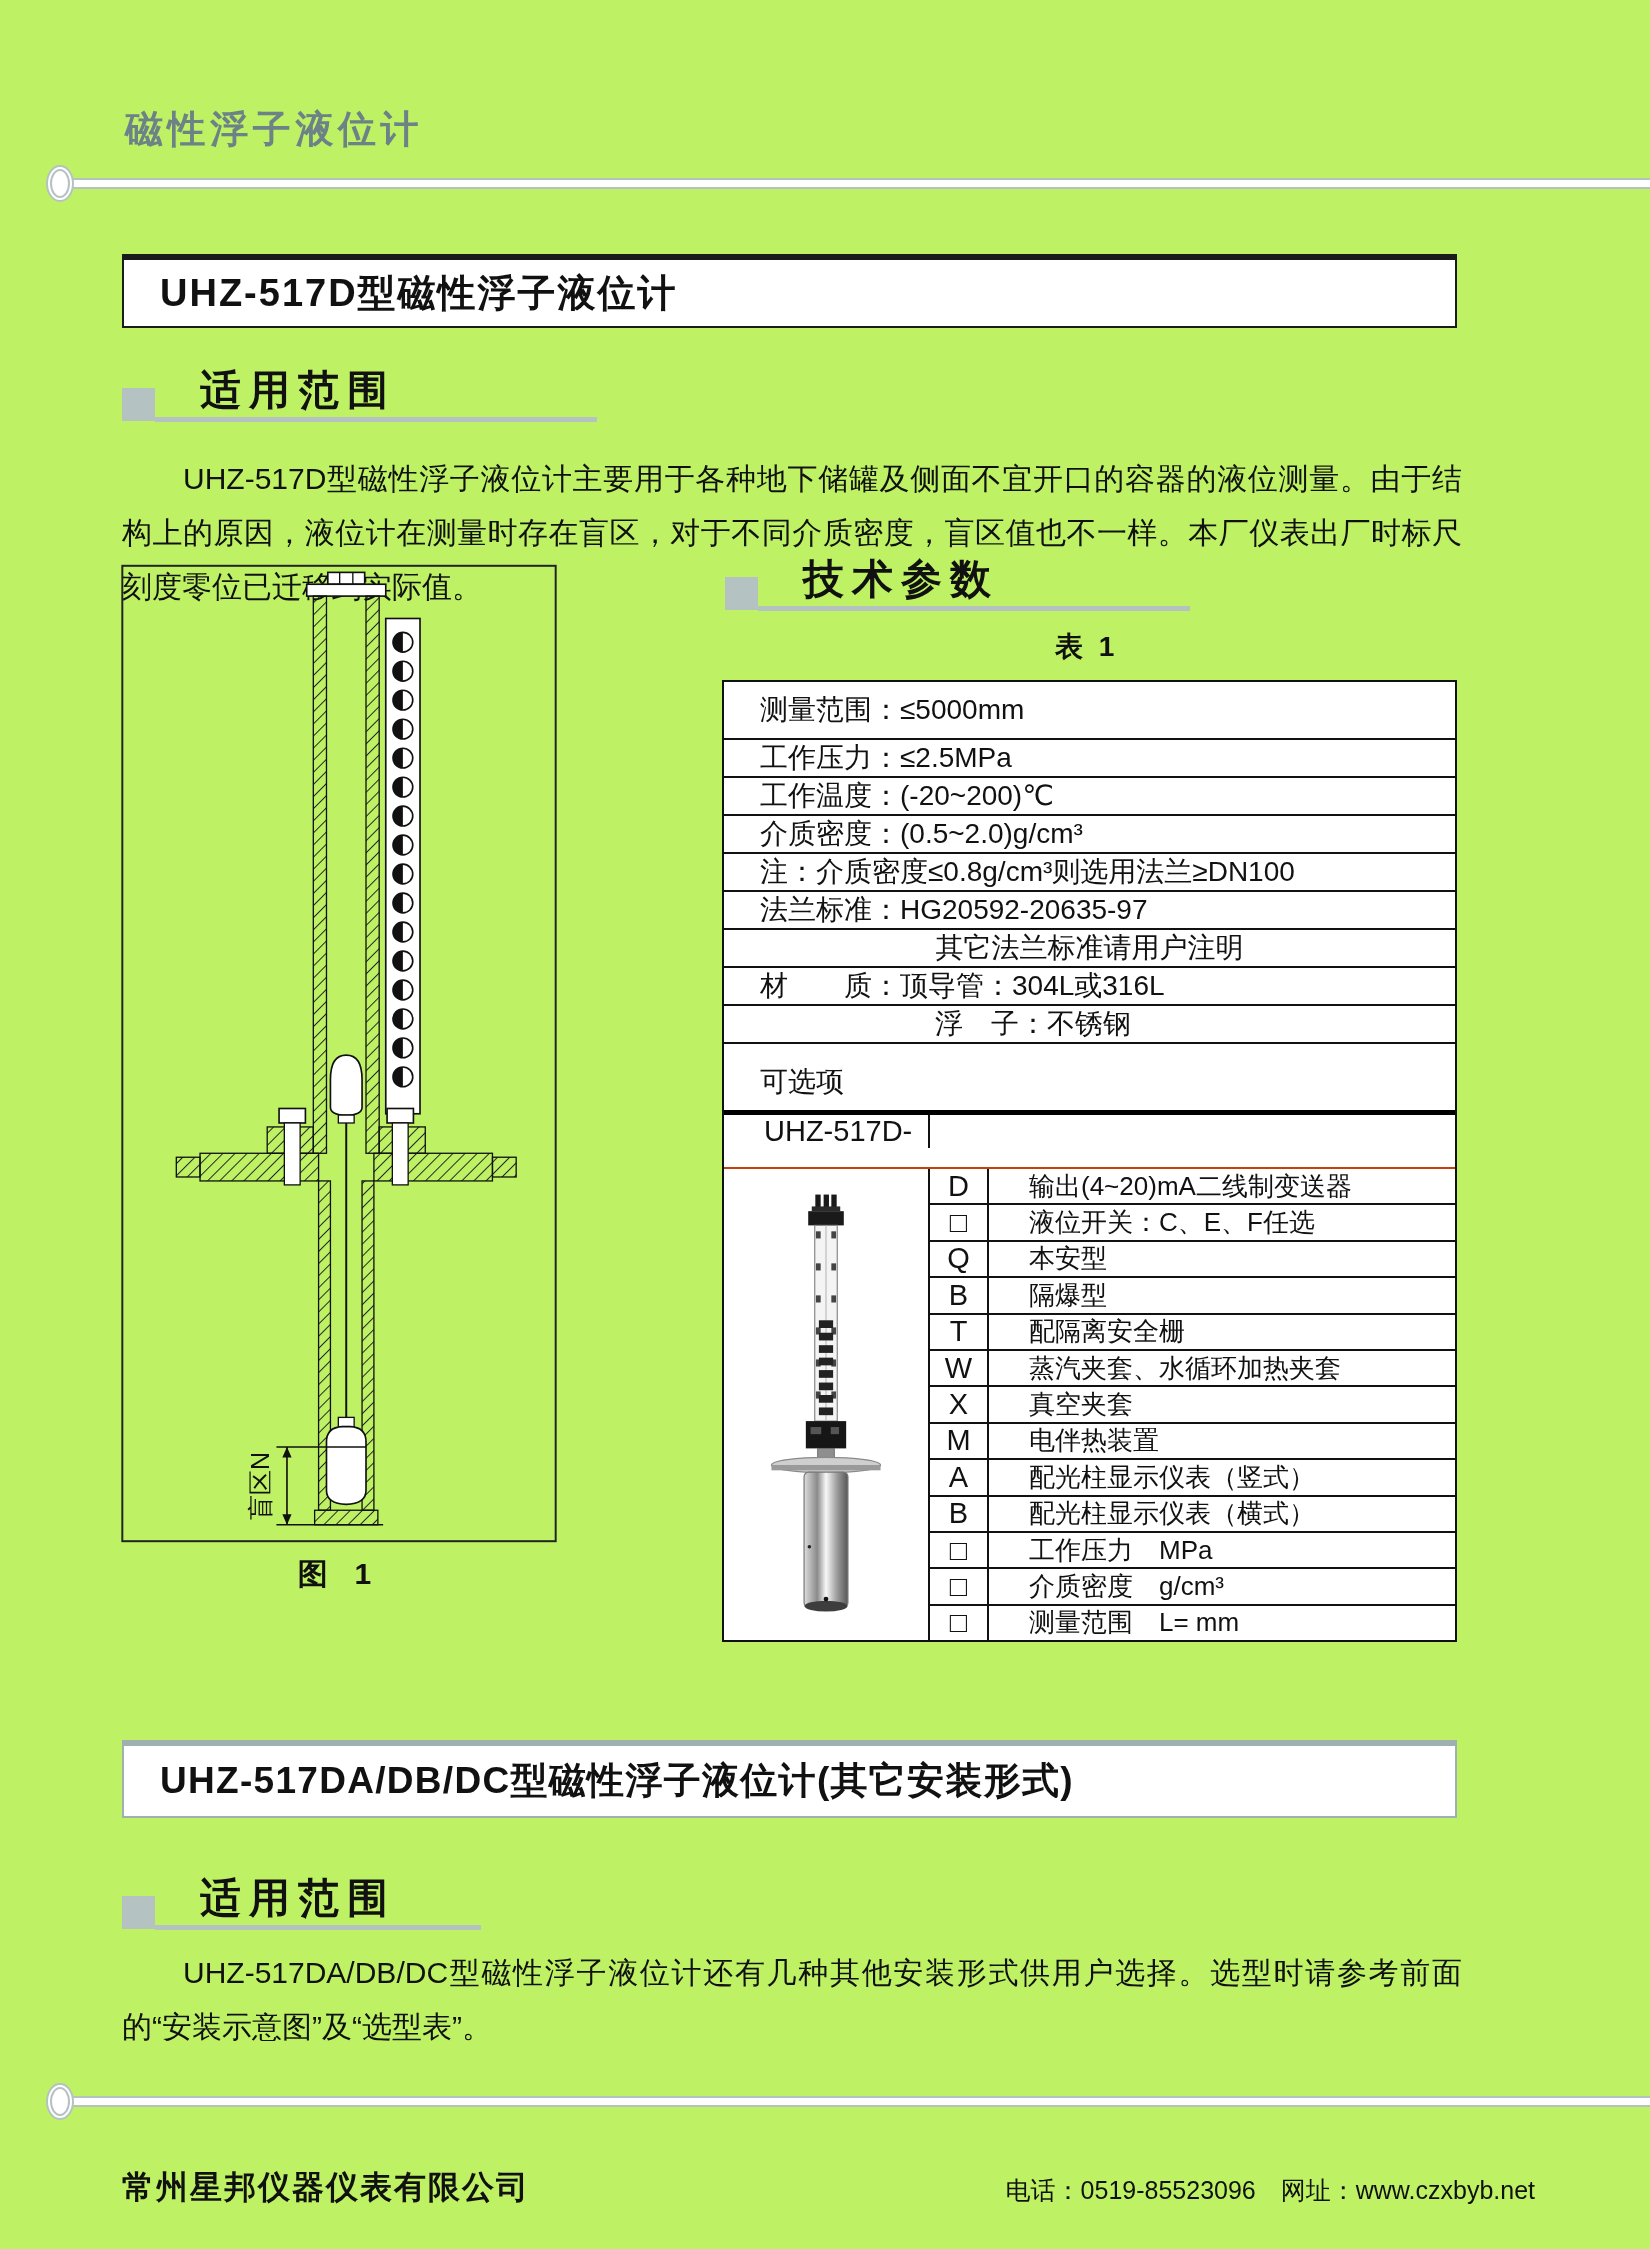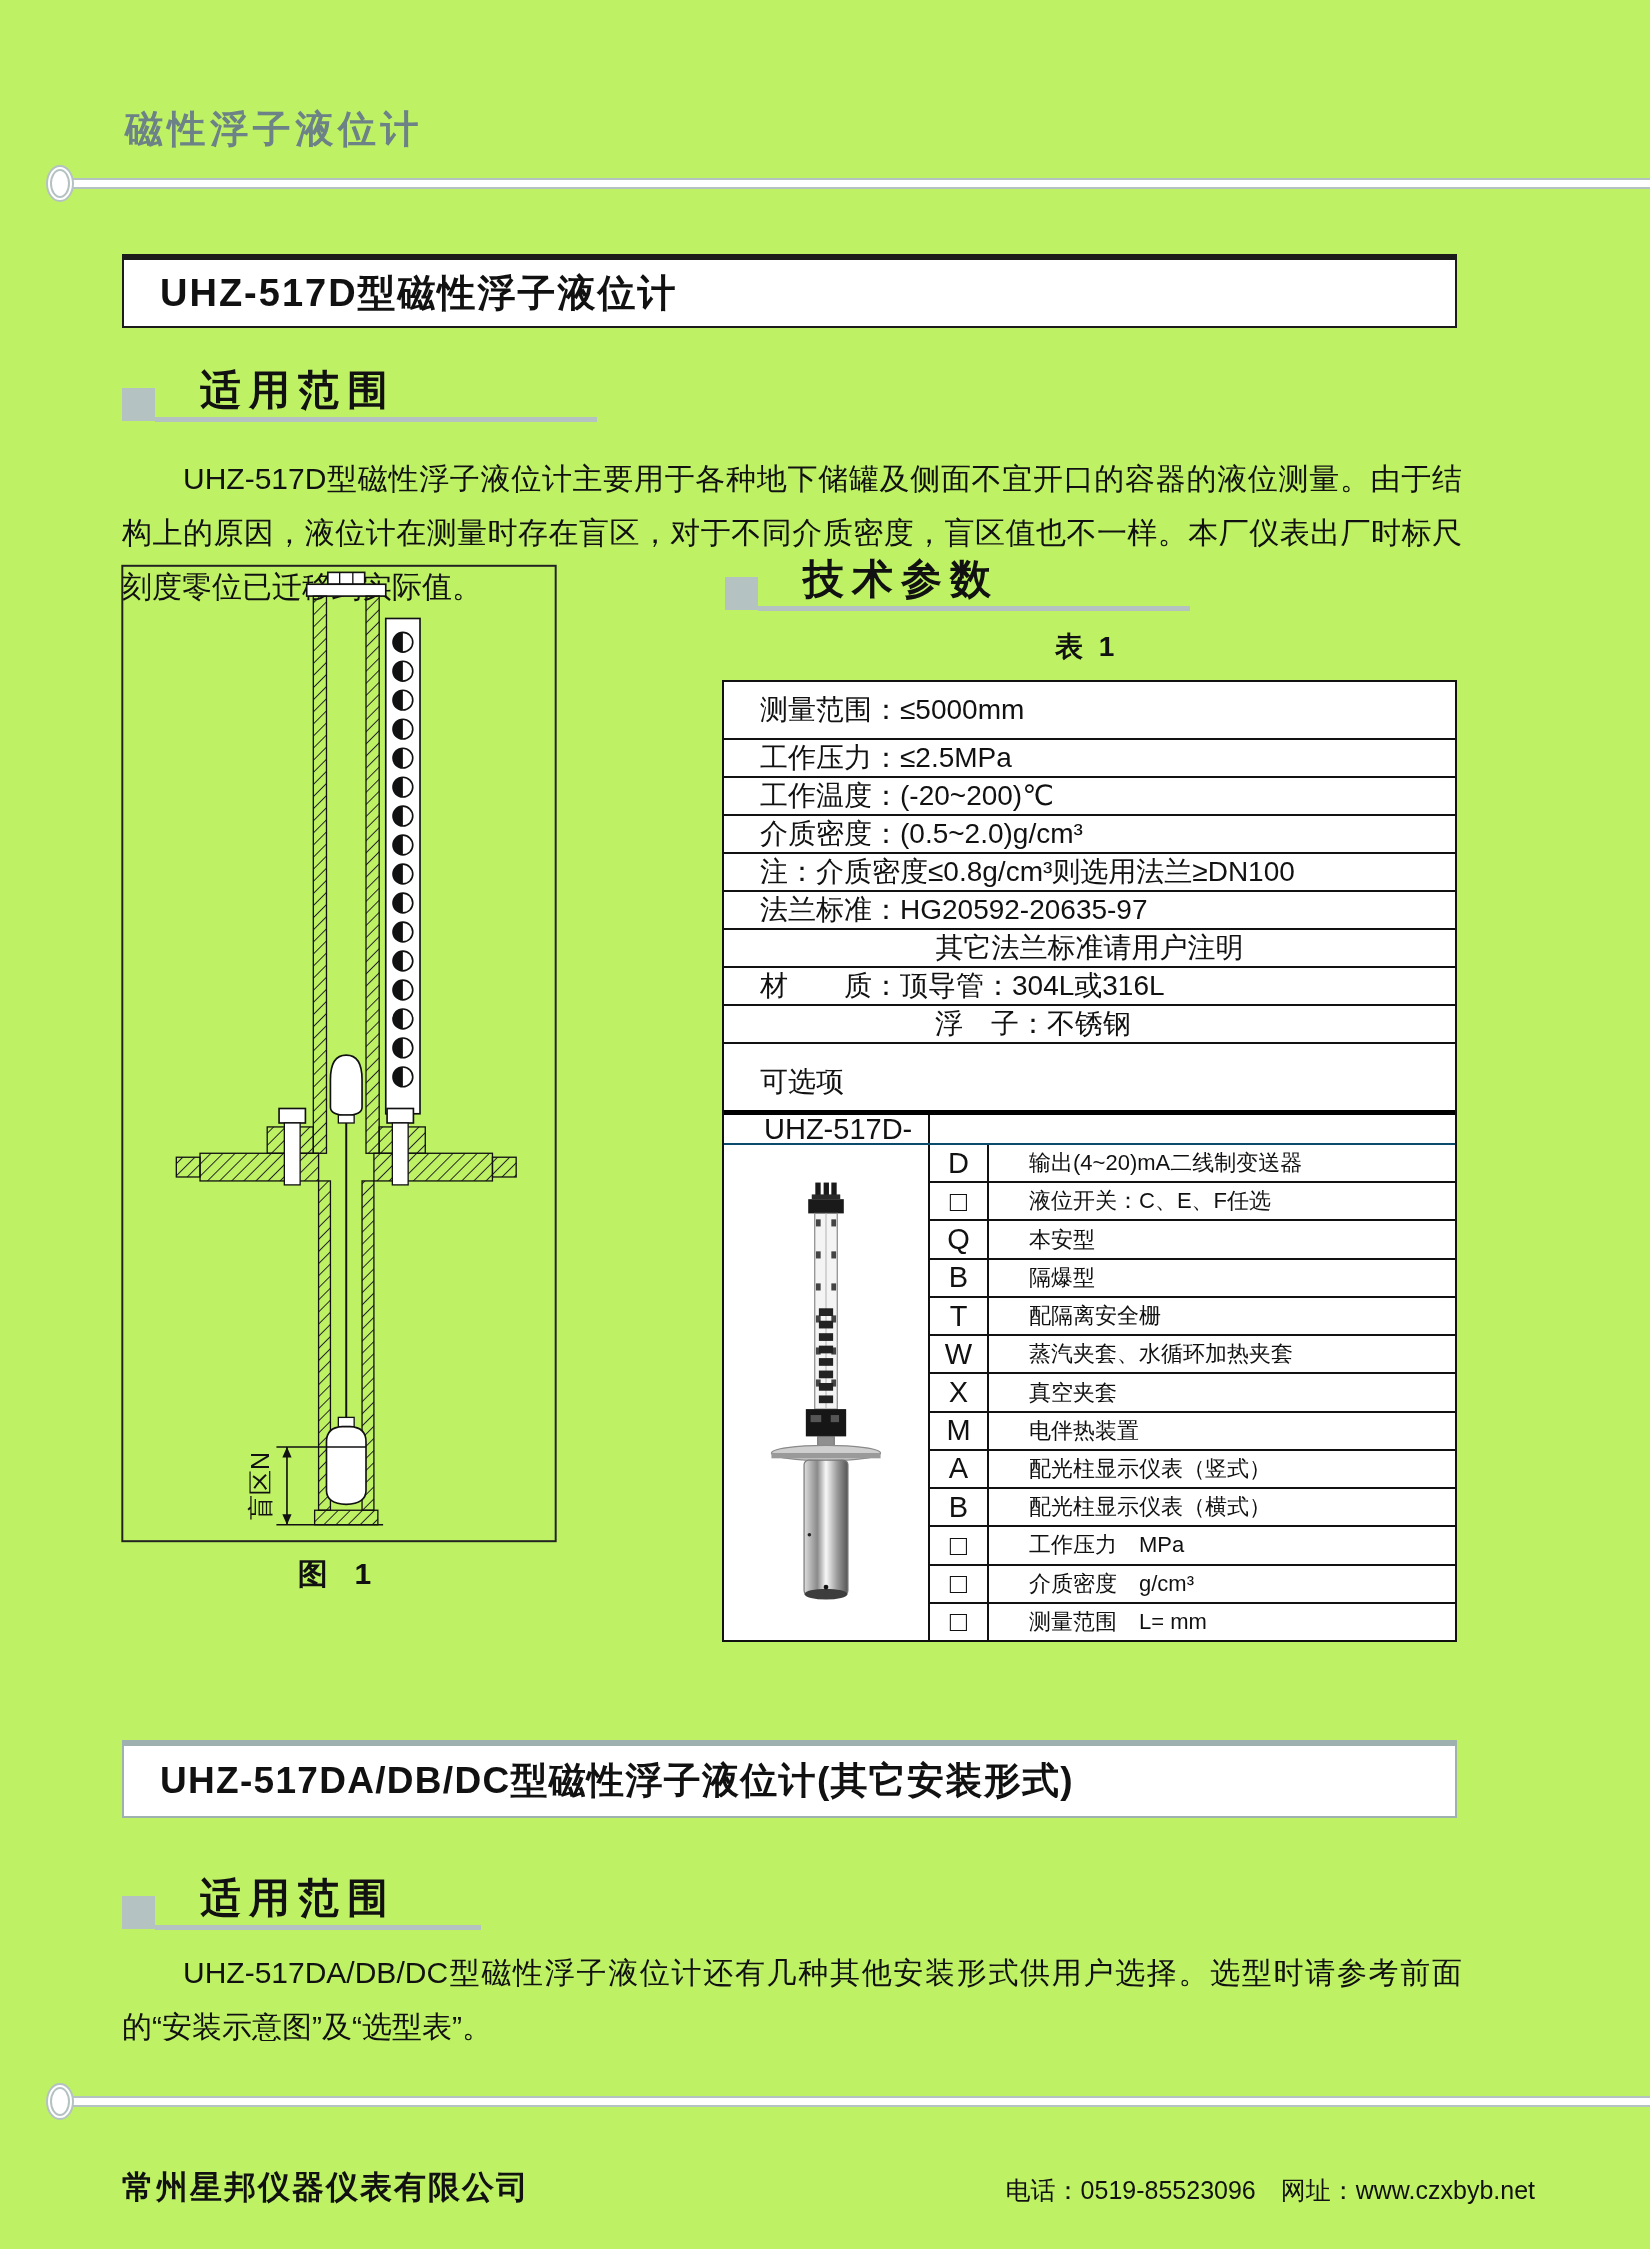--- a/index.html
+++ b/index.html
@@ -51,32 +51,32 @@
                font-weight:bold; letter-spacing:4px; }
   .bigtable { position:absolute; left:722px; top:680px; width:735px; height:962px;
               border:2.6px solid #111; display:flex; flex-direction:column; background:#fff; }
   .t1row { height:38px; border-bottom:2px solid #111; display:flex; align-items:center;
            padding-left:36px; font-size:28px; white-space:nowrap; }
   .t1row.first { height:58px; }
   .t1row.center { justify-content:center; padding-left:0; }
   .t1row.floatrow { padding-left:211px; }
   .optlabel { height:71px; border-bottom:5px solid #000000; display:flex; align-items:flex-end;
               padding:0 0 9.2px 36px; font-size:28px; }
-  .modelrow { height:30px; border-bottom:2px solid #0c4a6e; display:flex; }
+  .modelrow { height:54px; border-bottom:2px solid #c2410c; display:flex;flex-direction:column; }
   .modelcell { width:206px; border-right:2px solid #111; display:flex; align-items:center;
                padding-left:40px; font-size:29px; white-space:nowrap; }
   .modelrest { flex:1; }
   .optsarea { flex:1; display:flex; min-height:0; }
   .photocell { width:206px; border-right:2px solid #111; display:flex; align-items:center; justify-content:center; }
   .optrows { flex:1; display:flex; flex-direction:column; }
   .optrow { flex:1; display:flex; border-bottom:2px solid #111; min-height:0; }
   .optrow:last-child { border-bottom:none; }
   .optrow .code { width:59px; border-right:2px solid #111; display:flex; align-items:center;
                   justify-content:center; font-size:29px; }
-  .optrow .desc { flex:1; display:flex; align-items:center; padding-left:40px; font-size:22px; white-space:nowrap; }
+  .optrow .desc { flex:1; display:flex; align-items:center; padding-left:40px; font-size:26px; white-space:nowrap; }
 
   
   .f-company { position:absolute; left:122px; top:2166px; font-size:32px; font-weight:900;
                letter-spacing:2px; white-space:nowrap; }
   .f-contact { position:absolute; right:116px; top:2174px; font-size:25px; white-space:nowrap; }
 </style>
 </head>
 <body>
 
 <div class="page">

